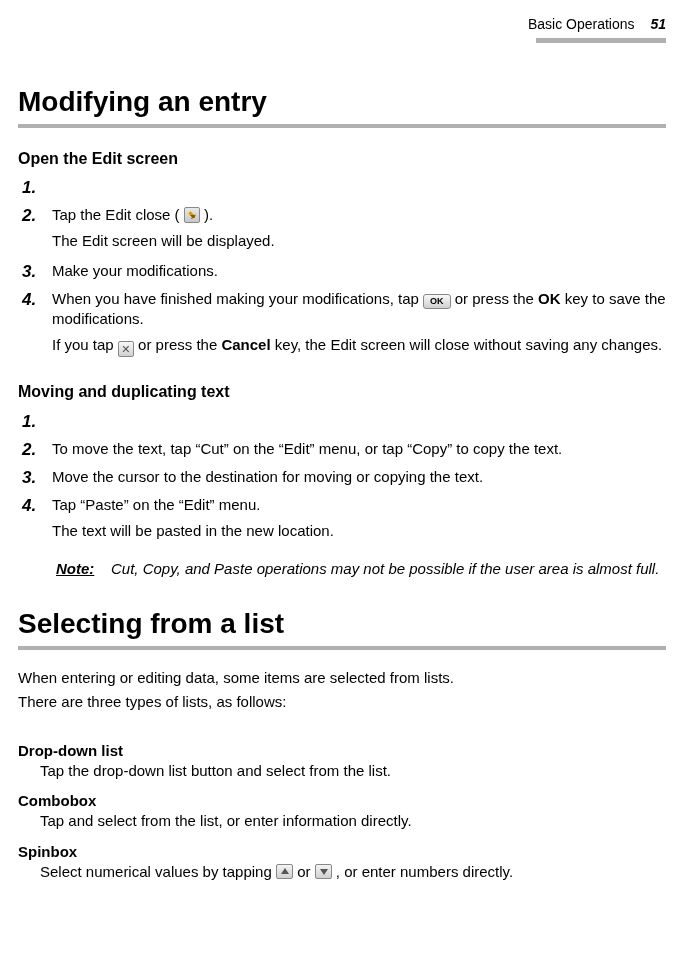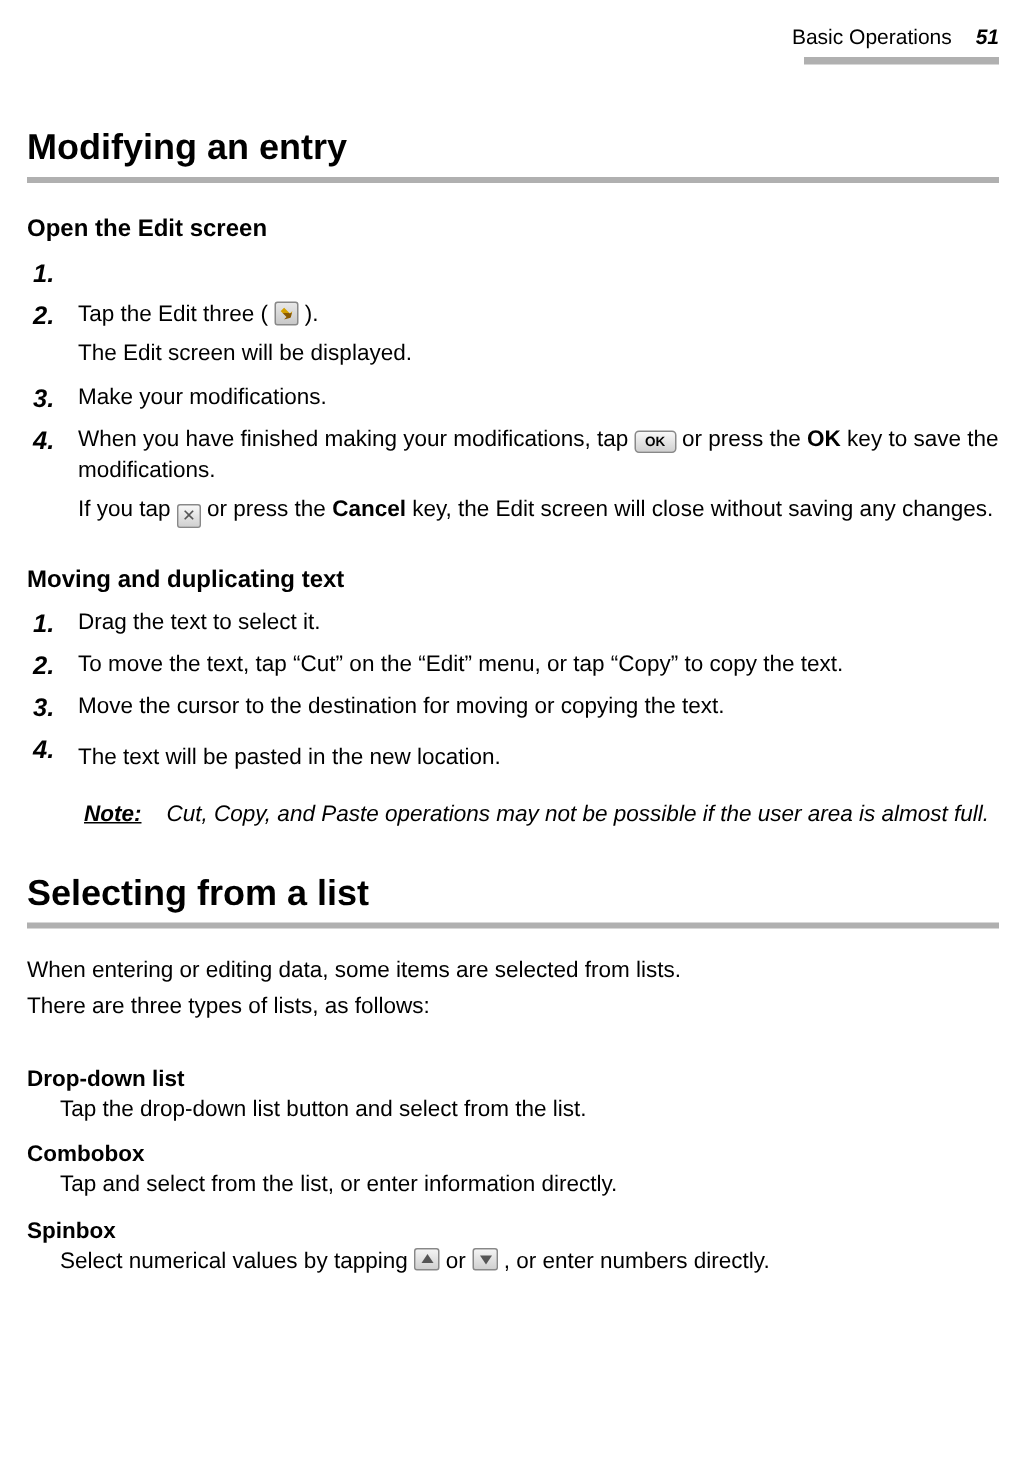--- a/index.html
+++ b/index.html
@@ -19,21 +19,21 @@
     }
     .page-num { font-weight: bold; margin-left: 12px; font-style: italic; }
     .header-rule {
       height: 5px;
       background: #b0b0b0;
       width: 130px;
       margin-left: auto;
       margin-bottom: 40px;
     }
     h2.section {
-      font-size: 24px;
+      font-size: 28px;
       font-weight: bold;
       padding-bottom: 3px;
       border-bottom: 4px solid #b0b0b0;
       margin-bottom: 18px;
       margin-top: 26px;
     }
     h3.subsection {
       font-size: 16px;
       font-weight: bold;
       margin-top: 20px;
@@ -162,21 +162,21 @@
 
 <h3 class="subsection">Open the Edit screen</h3>
 
 <div class="steps">
   <div class="step">
     <div class="step-num">1.</div>
   </div>
   <div class="step">
     <div class="step-num">2.</div>
     <div class="step-body">
-      <span>Tap the Edit three (</span>
+      <span>Tap the Edit close (</span>
       <span class="icon-edit"></span>
       <span>).</span>
       <div class="step-sub">The Edit screen will be displayed.</div>
     </div>
   </div>
   <div class="step">
     <div class="step-num">3.</div>
     <div class="step-body">Make your modifications.</div>
   </div>
   <div class="step">
@@ -192,33 +192,33 @@
       </div>
     </div>
   </div>
 </div>
 
 <h3 class="subsection">Moving and duplicating text</h3>
 
 <div class="steps">
   <div class="step">
     <div class="step-num">1.</div>
-    <div class="step-body">Drag the text to select it.</div>
   </div>
   <div class="step">
     <div class="step-num">2.</div>
     <div class="step-body">To move the text, tap “Cut” on the “Edit” menu, or tap “Copy” to copy the text.</div>
   </div>
   <div class="step">
     <div class="step-num">3.</div>
     <div class="step-body">Move the cursor to the destination for moving or copying the text.</div>
   </div>
   <div class="step">
     <div class="step-num">4.</div>
     <div class="step-body">
+      <span>Tap “Paste” on the “Edit” menu.</span>
       <div class="step-sub">The text will be pasted in the new location.</div>
     </div>
   </div>
   <div class="note-row">
     <div class="note-label">Note:</div>
     <div class="note-body">Cut, Copy, and Paste operations may not be possible if the user area is almost full.</div>
   </div>
 </div>
 
 <h2 class="section">Selecting from a list</h2>

